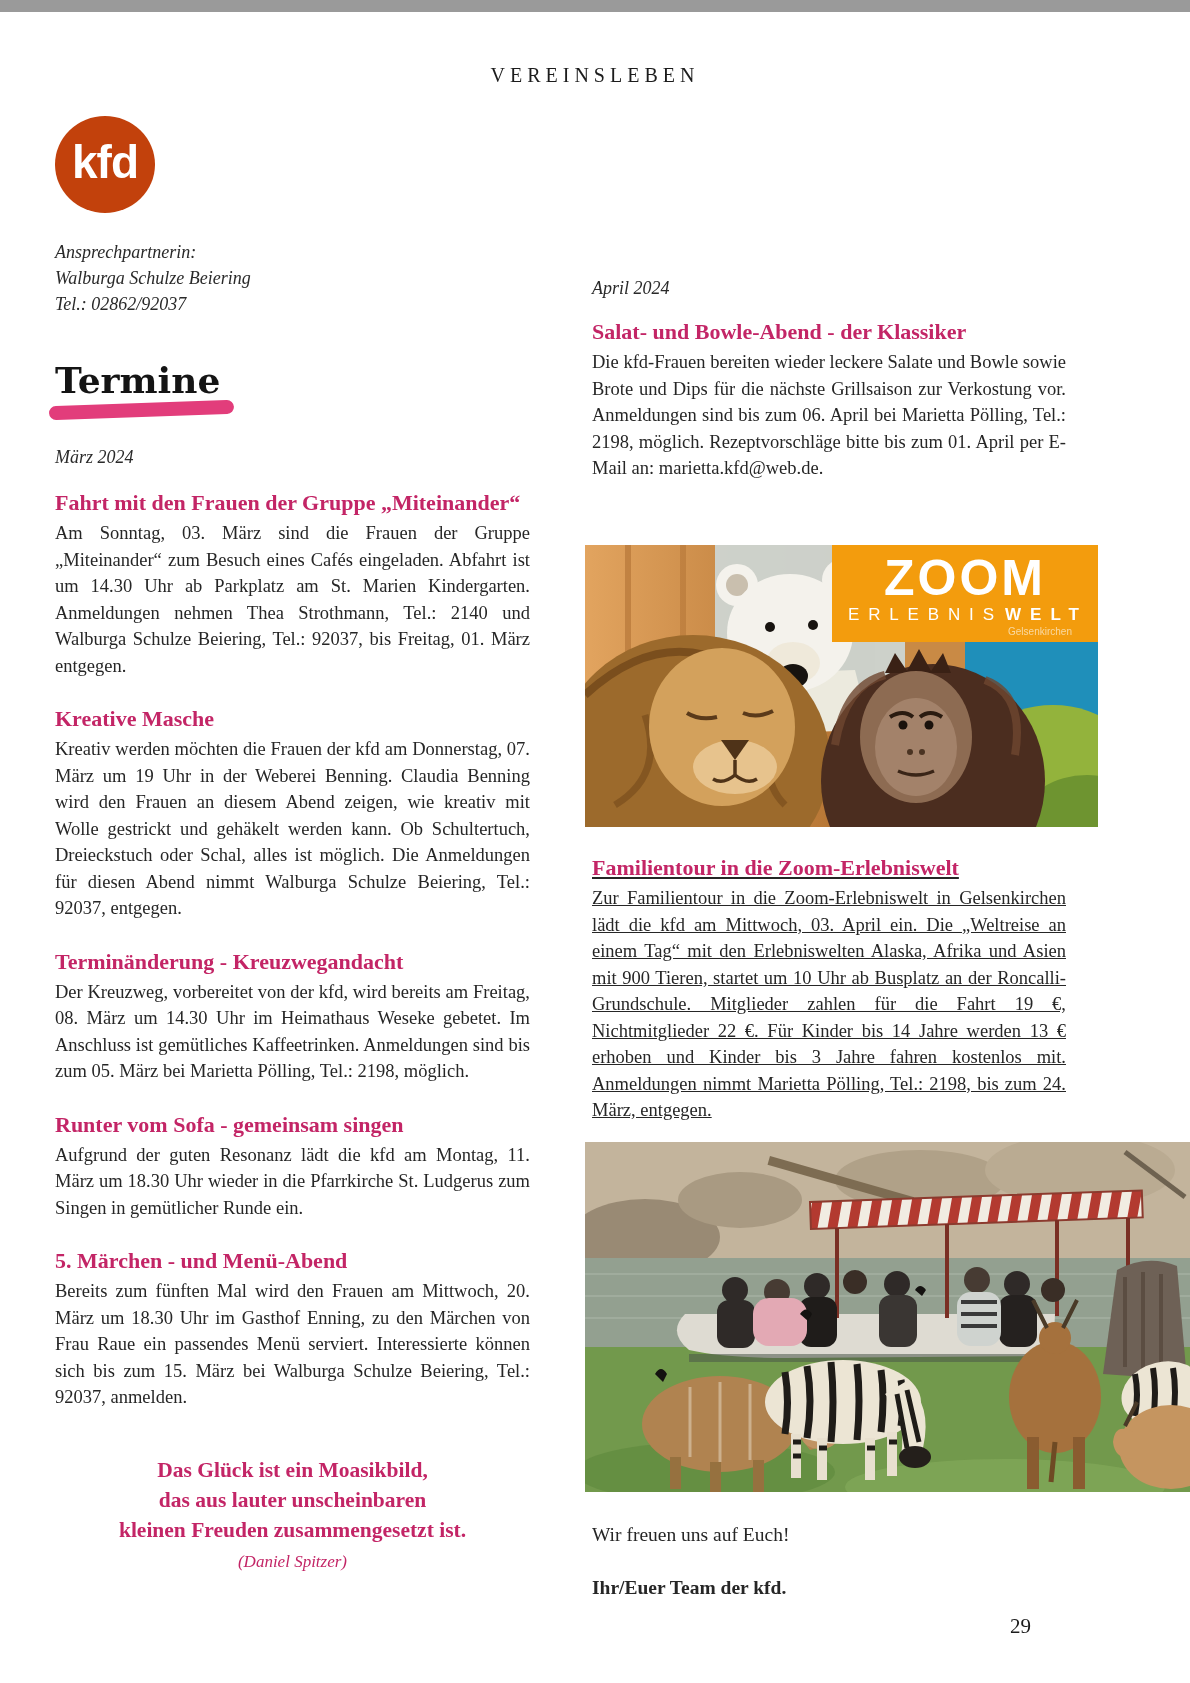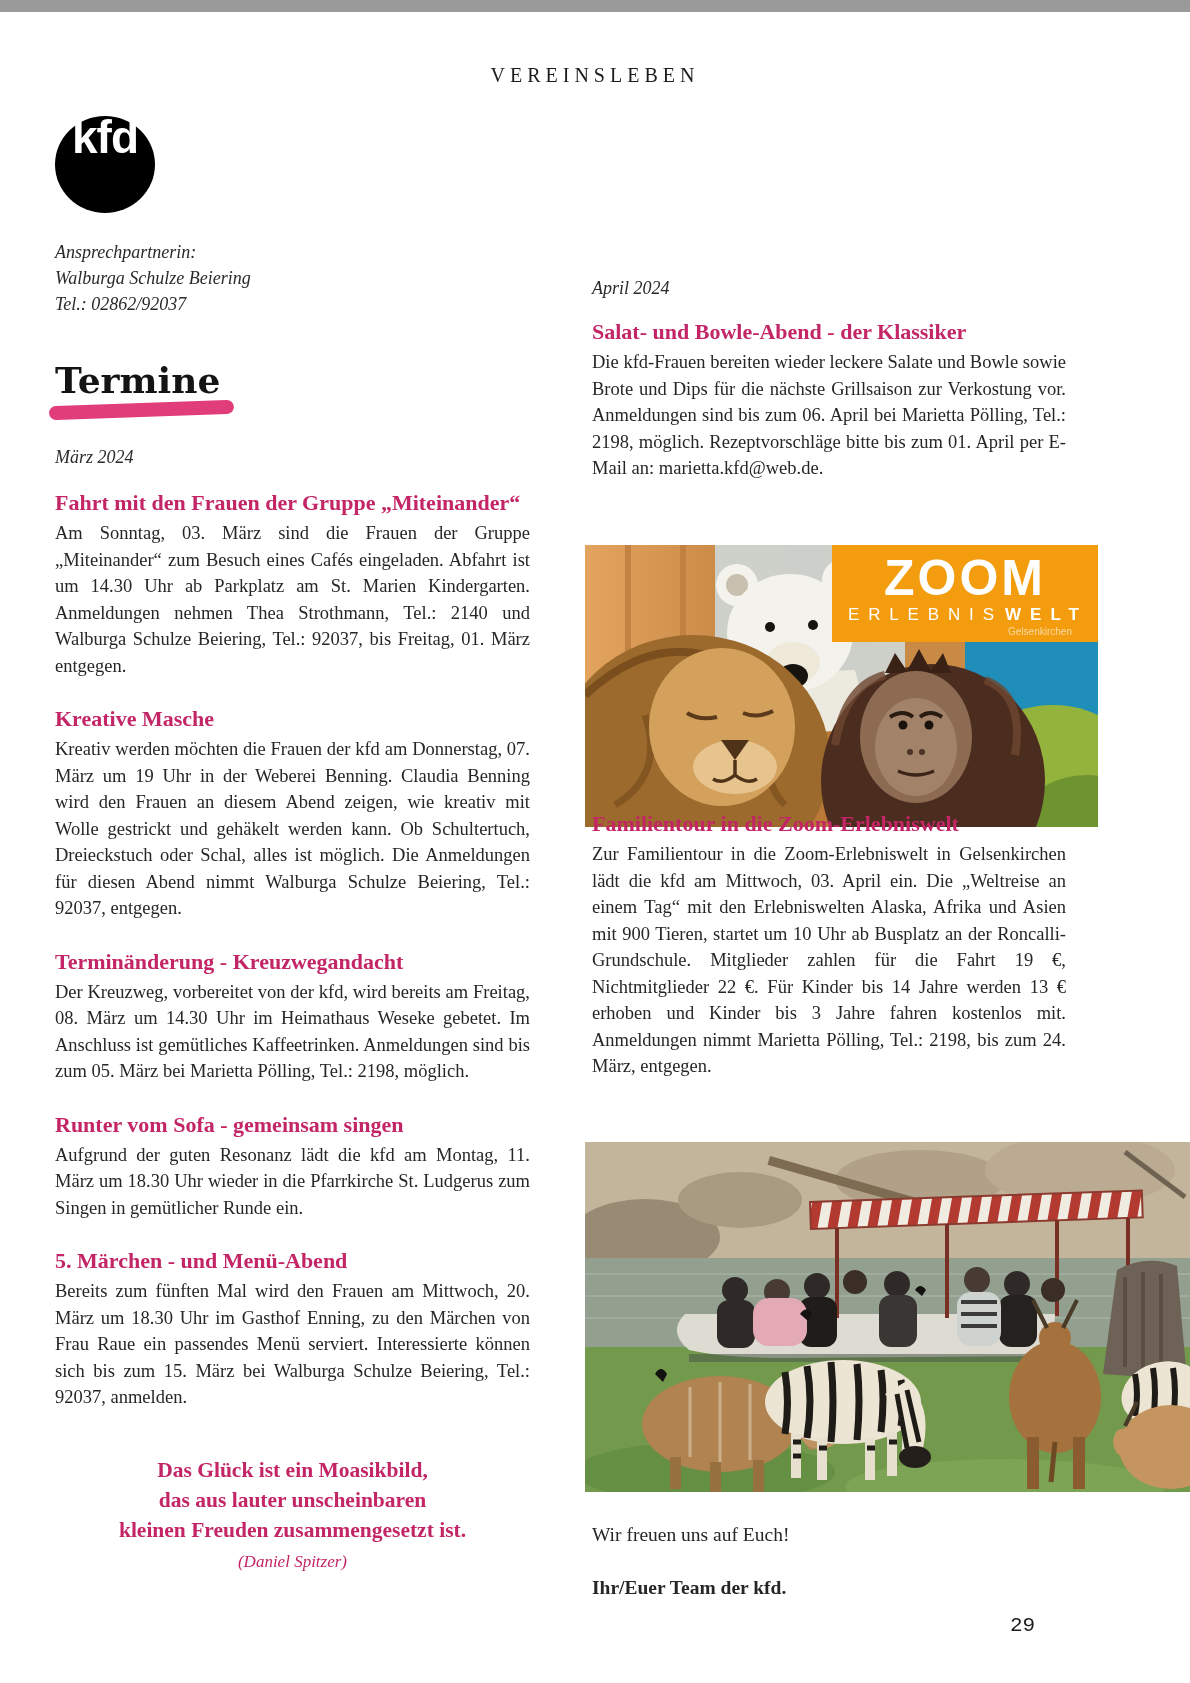--- a/index.html
+++ b/index.html
@@ -12,21 +12,21 @@
   }
   .hdr{
     position:absolute; top:52px; left:0; width:100%;
     text-align:center; font-size:20px; letter-spacing:5px;
     color:#1c1c1c;
   }
   .col-left{position:absolute; left:55px; top:101px; width:475px;}
   .logo-row{display:flex; align-items:center; gap:32px; height:102px;}
   .kfd-ellipse{
     width:100px; height:97px; border-radius:50%;
-    background:#000000; display:flex; align-items:flex-start; justify-content:center;
+    background:#c2410c; display:flex; align-items:center; justify-content:center;
     flex:0 0 auto;
   }
   .kfd-ellipse span{
     color:#fff; font-family:"Liberation Sans",sans-serif;
     font-weight:bold; font-size:46px; line-height:1; letter-spacing:-1px;
     transform:translateY(-2px);
   }
   .logo-text{
     font-family:"Liberation Sans",sans-serif; font-weight:bold;
     font-size:19px; line-height:23px; color:#d4306d; letter-spacing:.3px;
@@ -52,27 +52,27 @@
   }
   .section p{
     margin:3px 0 0 0; font-size:18.5px; line-height:26.5px;
     text-align:justify; color:#262626;
   }
   .quote{margin-top:44px; text-align:center; color:#c32566;}
   .quote .ql{font-weight:bold; font-size:21.5px; line-height:30px; font-family:"Liberation Serif",serif;}
   .quote .attr{margin-top:7px; font-style:italic; font-size:17px;}
   .r-month{position:absolute; left:592px; top:266px;}
   .r-sec1{position:absolute; left:592px; top:305px; width:474px;}
-  .r-sec2{position:absolute; left:592px; top:797px; width:474px;}
+  .r-sec2{position:absolute; left:592px; top:841px; width:474px;text-decoration:underline;}
   .photo1{position:absolute; left:585px; top:533px; width:513px; height:282px;}
   .photo2{position:absolute; left:585px; top:1130px; width:605px; height:350px;}
   .photo1 svg,.photo2 svg{display:block; width:100%; height:100%;}
   .closing1{position:absolute; left:592px; top:1512px; font-size:19.5px;}
   .closing2{position:absolute; left:592px; top:1565px; font-size:19.5px;font-weight:bold;}
-  .page-num{position:absolute; left:1010px; top:1602px; font-size:21px; color:#1c1c1c;font-family:Liberation Mono, monospace;}
+  .page-num{position:absolute; left:1010px; top:1602px; font-size:21px; color:#1c1c1c;}
 </style>
 </head>
 <body>
 
 <div class="page">
 
   <div class="hdr">VEREINSLEBEN</div>
 
   <div class="col-left">
 

